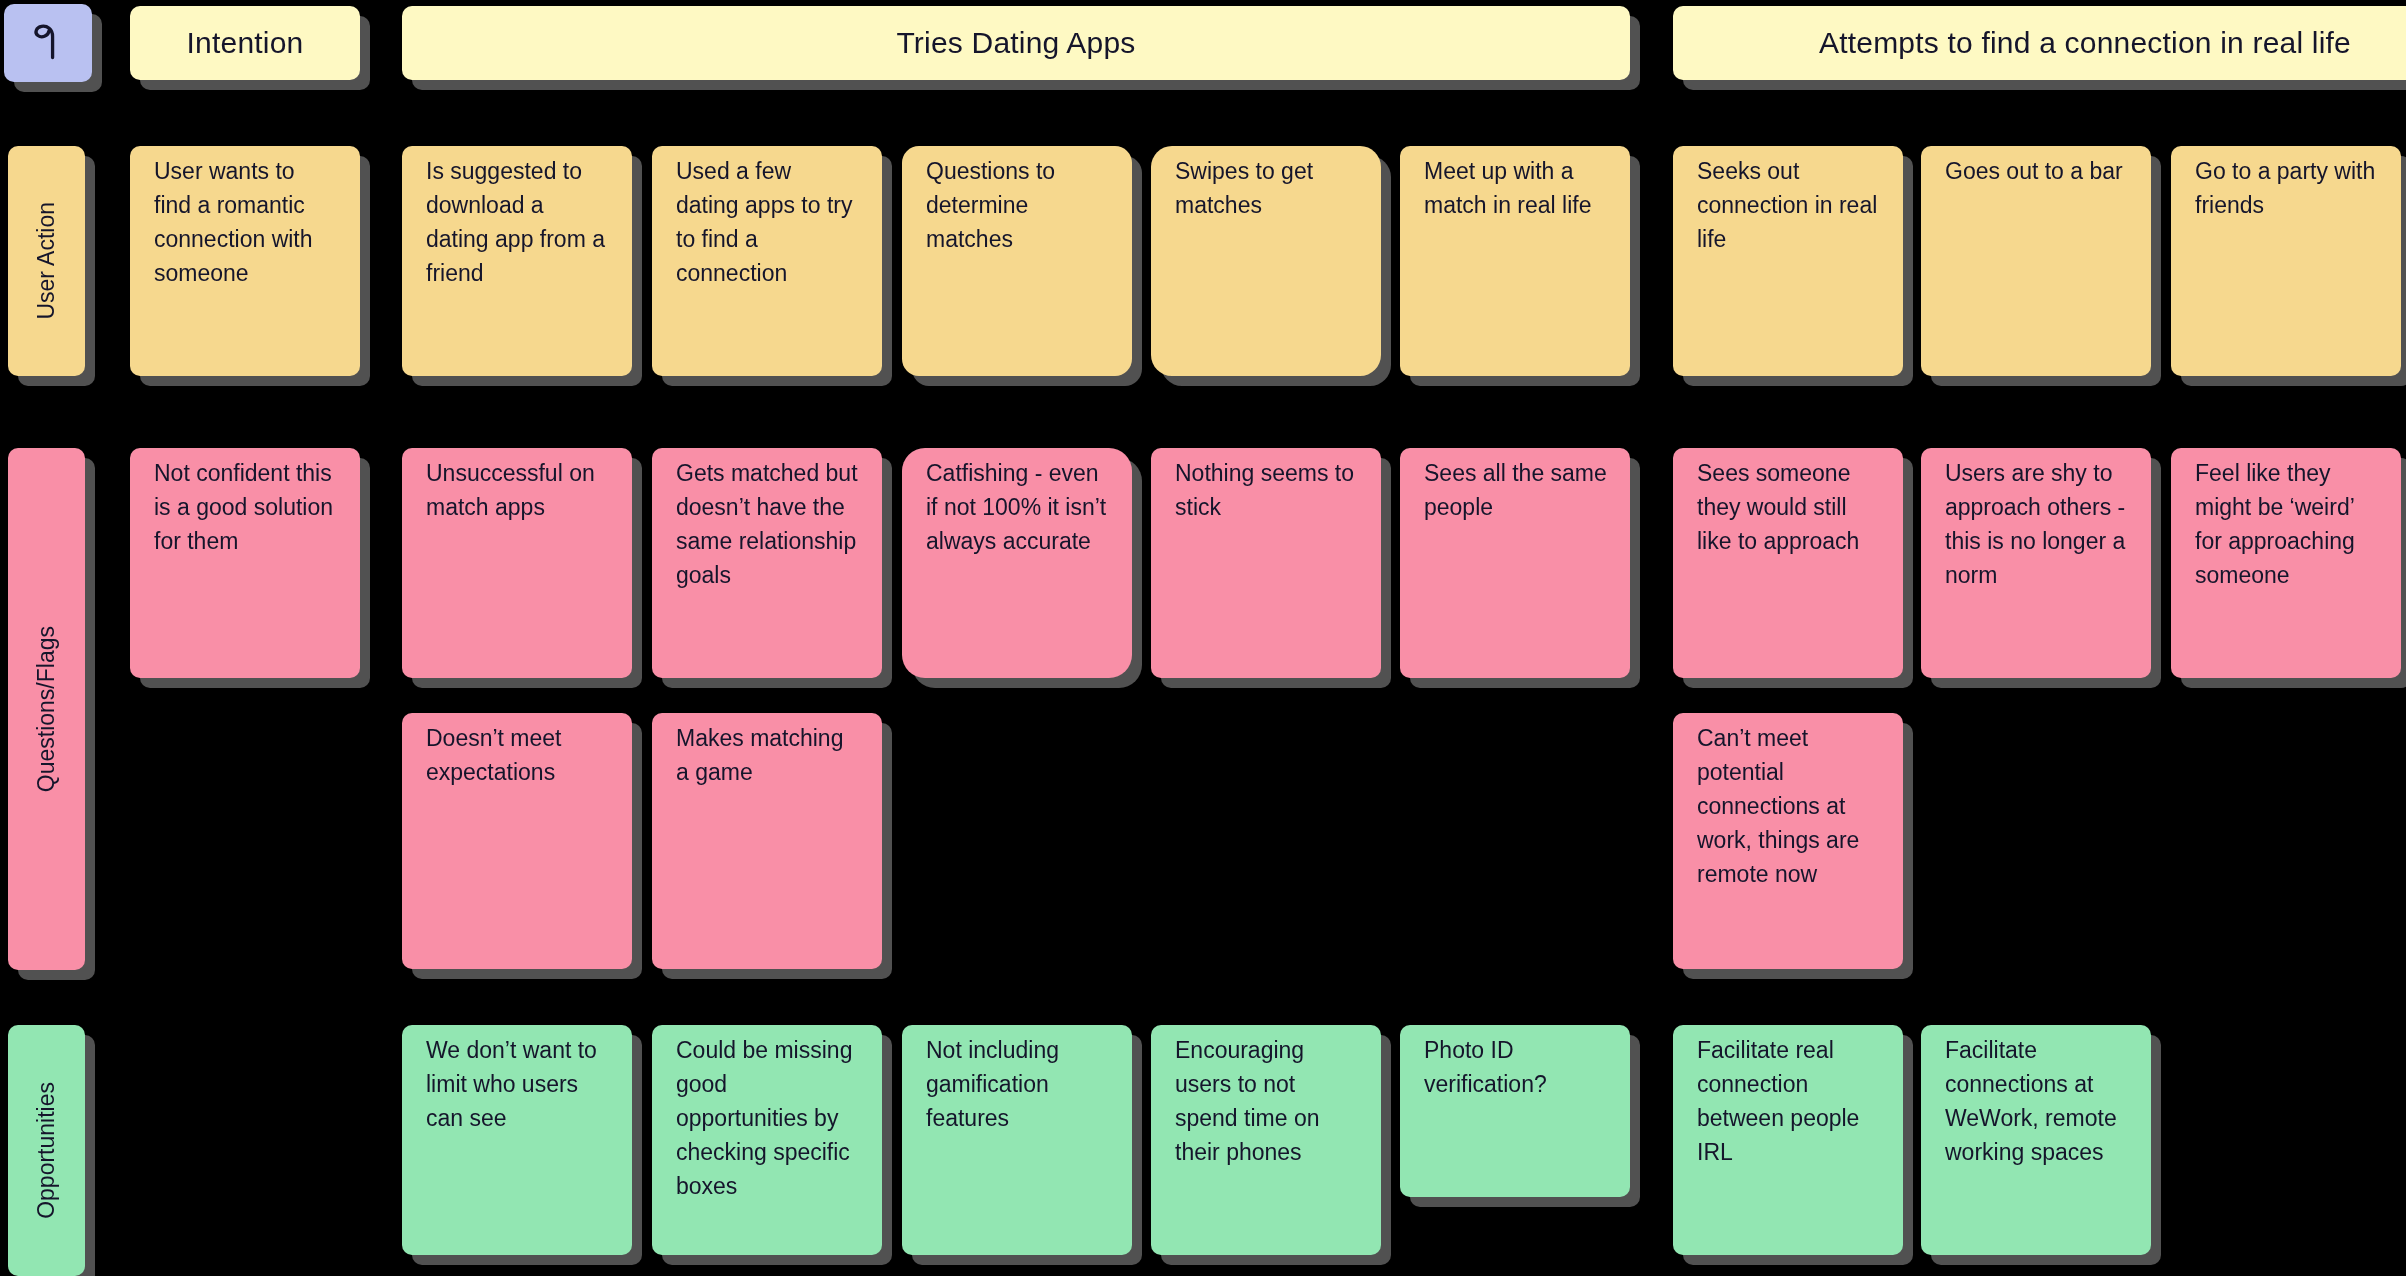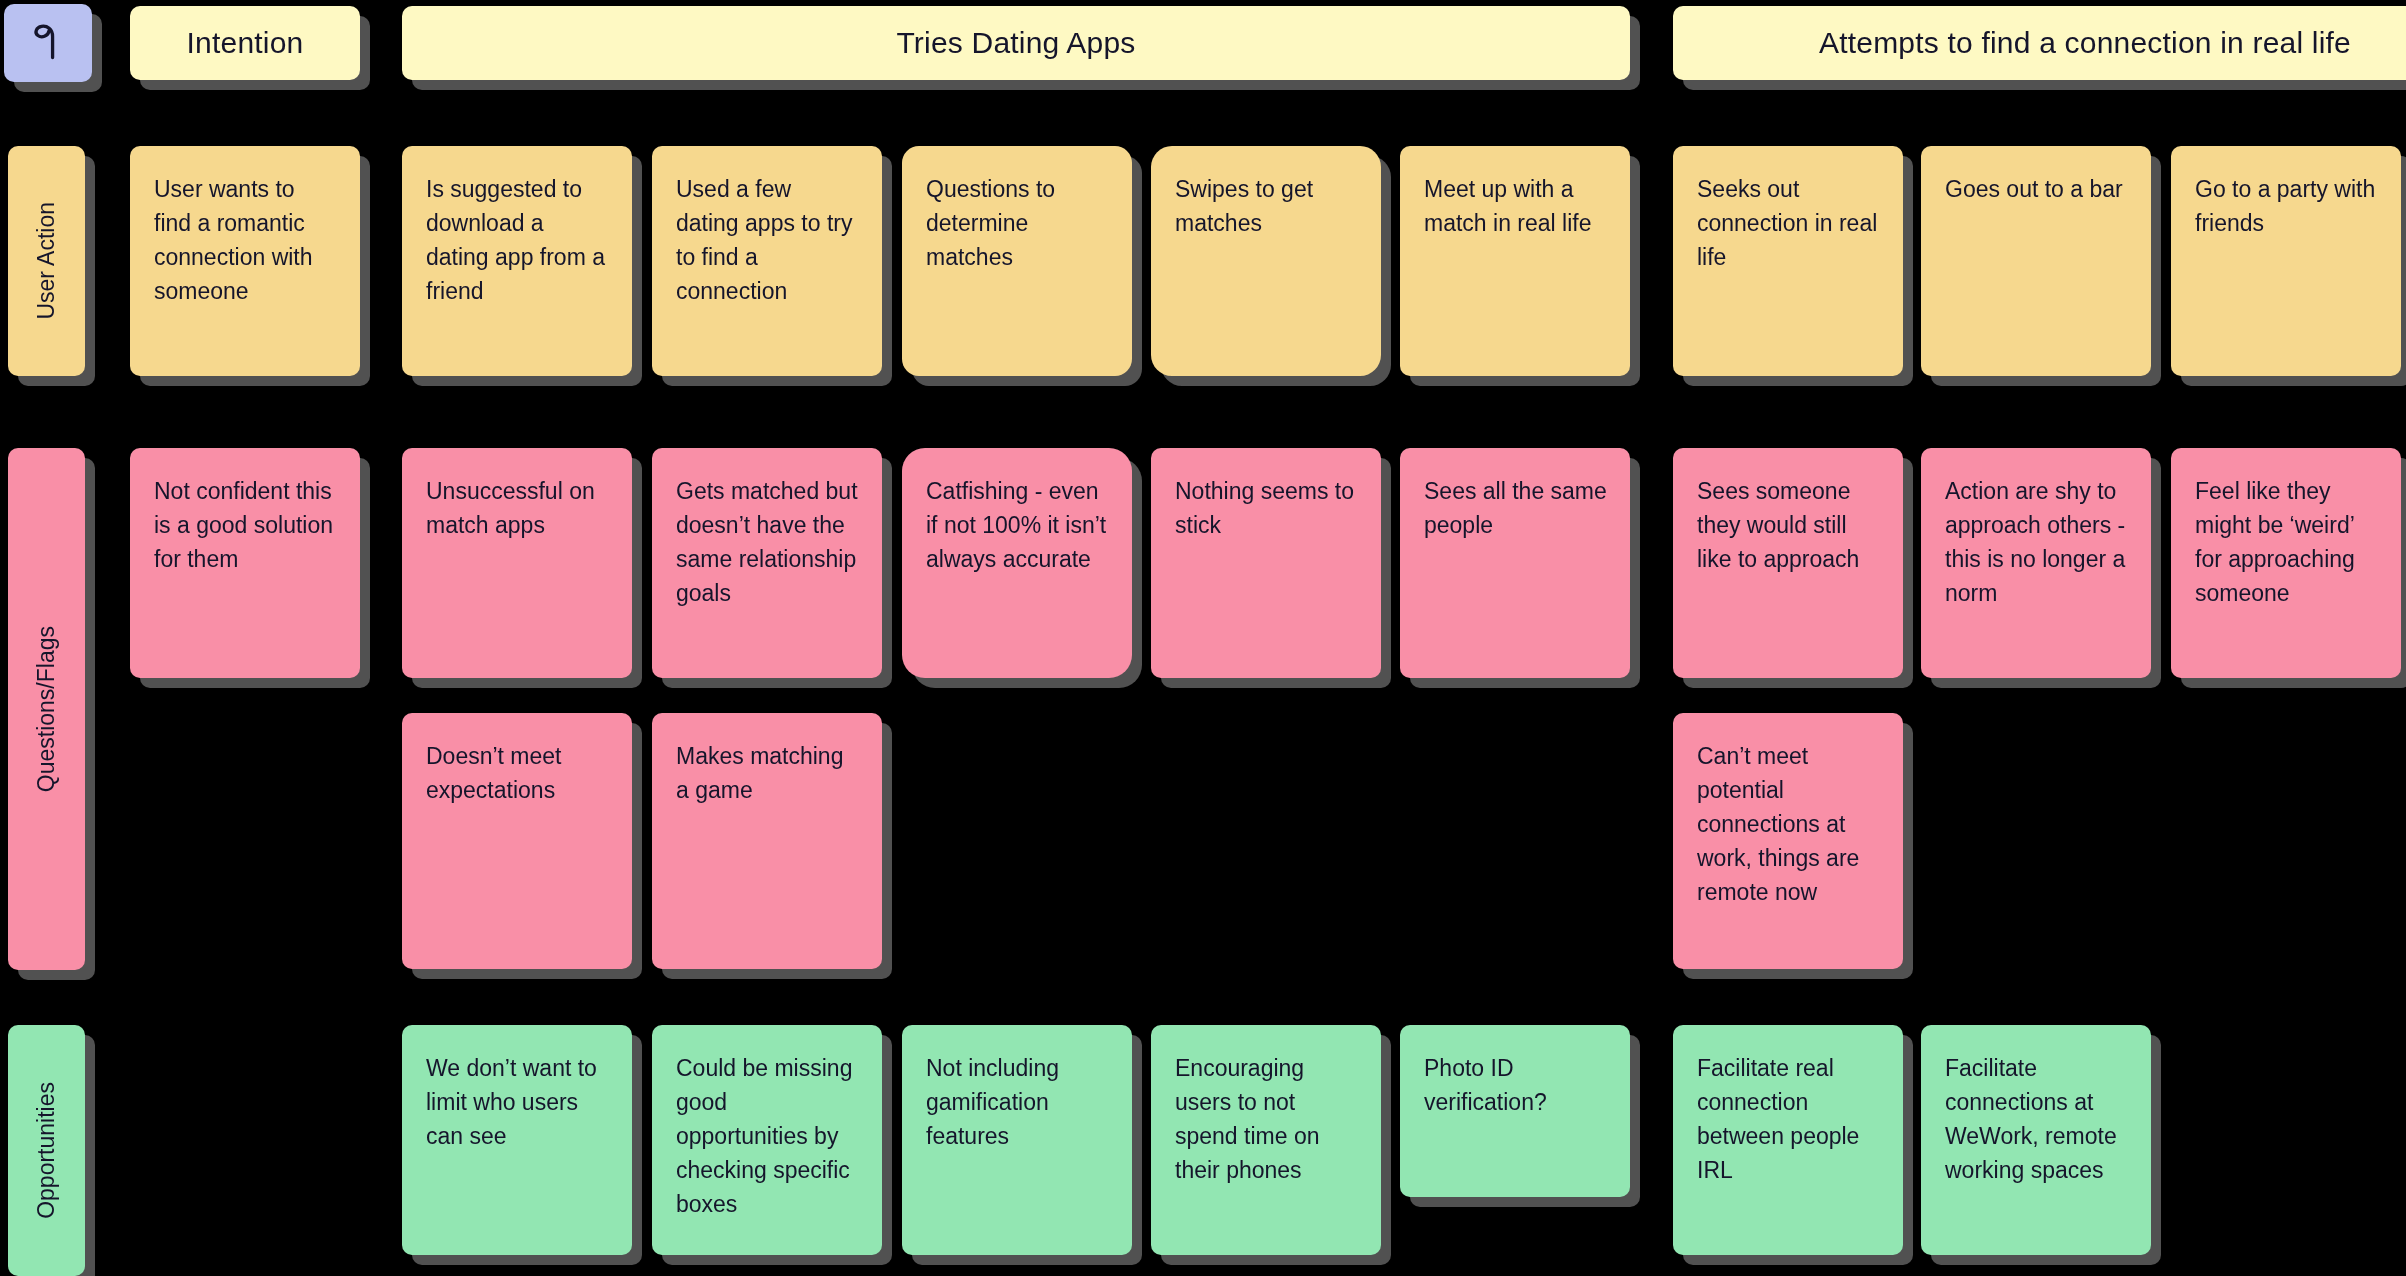--- a/index.html
+++ b/index.html
@@ -27,21 +27,21 @@
     font-size:30px; font-weight:500;
     letter-spacing:0.2px;
   }
   .icon-card {
     left:4px; top:4px; width:88px; height:78px;
     background:#b9c1f1;
     display:flex; align-items:center; justify-content:center;
   }
   .note {
     width:230px;
-    padding:26px 22px 22px 24px;
+    padding:8px 22px 22px 24px;
     font-size:23px; line-height:34px;
   }
   .yellow { background:#f6d88e; }
   .pink   { background:#f98fa7; }
   .green  { background:#92e6b2; }
   .row-label {
     left:8px; width:77px;
     display:flex; align-items:center; justify-content:center;
   }
   .vtext {
@@ -128,21 +128,21 @@
   <div class="card note pink" style="left:1151px; top:448px; height:230px;">
     <span class="note-text">Nothing seems to stick</span>
   </div>
   <div class="card note pink" style="left:1400px; top:448px; height:230px;">
     <span class="note-text">Sees all the same people</span>
   </div>
   <div class="card note pink" style="left:1673px; top:448px; height:230px;">
     <span class="note-text">Sees someone they would still like to approach</span>
   </div>
   <div class="card note pink" style="left:1921px; top:448px; height:230px;">
-    <span class="note-text">Action are shy to approach others - this is no longer a norm</span>
+    <span class="note-text">Users are shy to approach others - this is no longer a norm</span>
   </div>
   <div class="card note pink" style="left:2171px; top:448px; height:230px;">
     <span class="note-text">Feel like they might be ‘weird’ for approaching someone</span>
   </div>
 
   <div class="card note pink" style="left:402px; top:713px; height:256px;">
     <span class="note-text">Doesn’t meet expectations</span>
   </div>
   <div class="card note pink" style="left:652px; top:713px; height:256px;">
     <span class="note-text">Makes matching a game</span>

